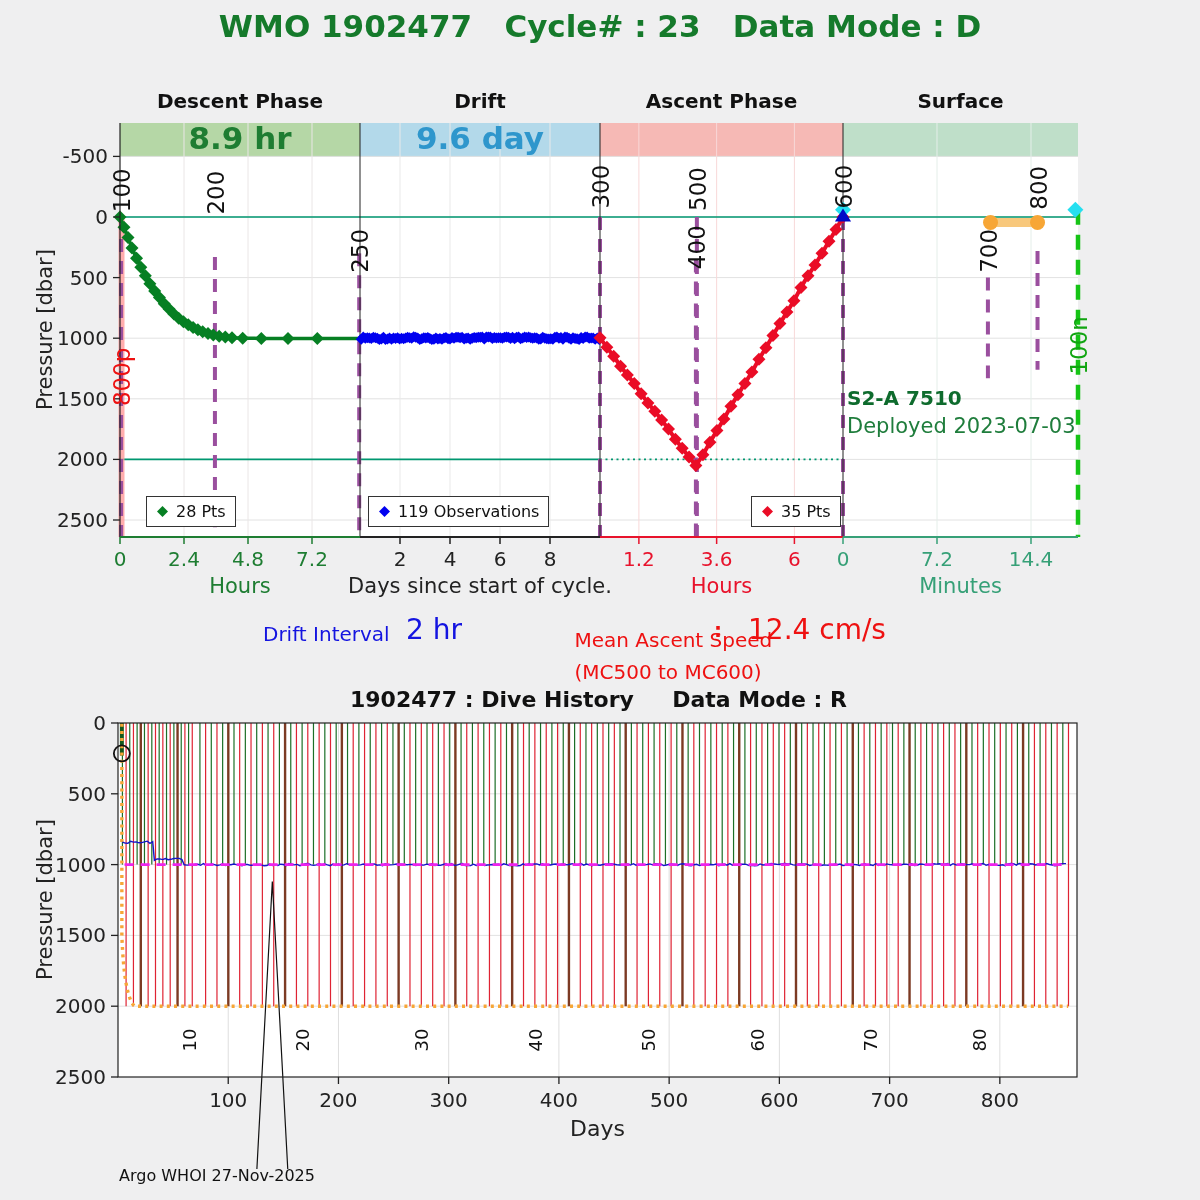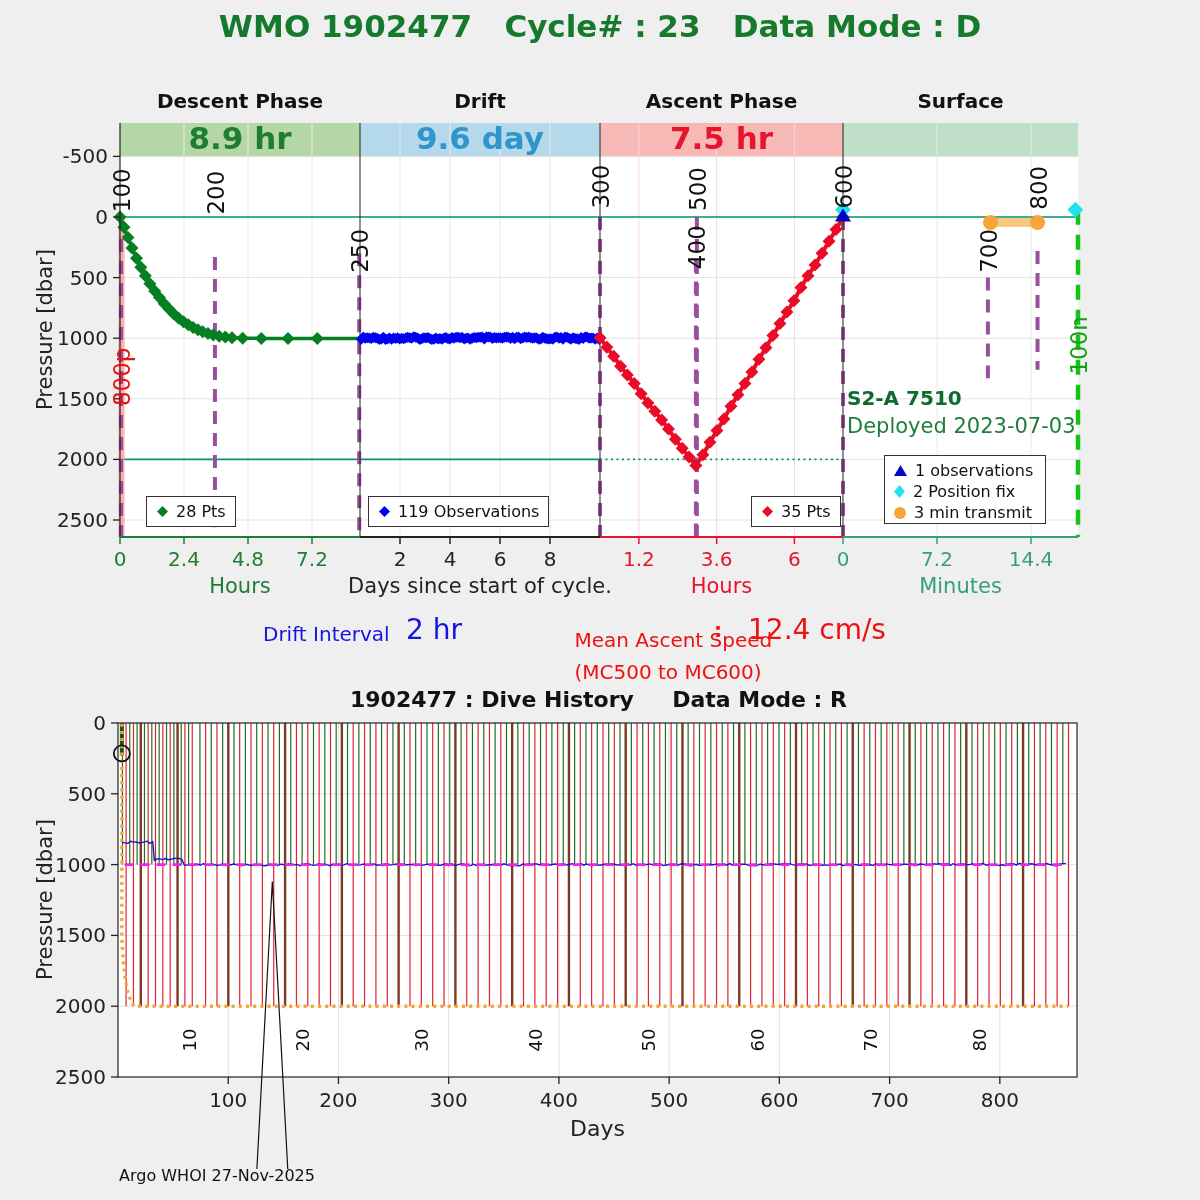--- a/index.html
+++ b/index.html
@@ -561,61 +561,40 @@
     </svg>
 
   <div class="ovl title" style="color: rgb(21, 122, 43);">WMO 1902477   Cycle# : 23   Data Mode : D</div>
 
   <div class="ovl ph-name" style="left: 120px; width: 240px;">Descent Phase</div>
   <div class="ovl ph-name" style="left: 360px; width: 240px;">Drift</div>
   <div class="ovl ph-name" style="left: 600px; width: 243px;">Ascent Phase</div>
   <div class="ovl ph-name" style="left: 843px; width: 235px;">Surface</div>
   <div class="ovl ph-dur" style="left: 120px; width: 240px; color: rgb(30, 125, 50);">8.9 hr</div>
   <div class="ovl ph-dur" style="left: 360px; width: 240px; color: rgb(46, 150, 204);">9.6 day</div>
-  <div class="ovl ph-dur" style="left: 600px; width: 243px; color: rgb(232, 19, 44);">7.5 hr</div>
 
   <div class="legend-box" style="left:146px;top:496px;">
     <svg width="13" height="13">
         <path d="M6.5 1 L12 6.5 L6.5 12 L1 6.5 Z" fill="#067f23"></path>
       </svg>
     <span>28 Pts</span>
   </div>
   <div class="legend-box" style="left:368px;top:496px;">
     <svg width="13" height="13">
         <path d="M6.5 1 L12 6.5 L6.5 12 L1 6.5 Z" fill="#0000f0"></path>
       </svg>
     <span>119 Observations</span>
   </div>
   <div class="legend-box" style="left:751px;top:496px;">
     <svg width="13" height="13">
         <path d="M6.5 1 L12 6.5 L6.5 12 L1 6.5 Z" fill="#ea0c26"></path>
       </svg>
     <span>35 Pts</span>
   </div>
 
-  <div class="legend-main" style="left:884px;top:455px;width:142px;">
-    <div class="row">
-      <svg width="15" height="13">
-          <path d="M7.5 1 L14 12 L1 12 Z" fill="#0008c8"></path>
-        </svg>
-      <span>1 observations</span>
-    </div>
-    <div class="row">
-      <svg width="13" height="15">
-          <path d="M6.5 1 L12 7.5 L6.5 14 L1 7.5 Z" fill="#25dff0"></path>
-        </svg>
-      <span>2 Position fix</span>
-    </div>
-    <div class="row">
-      <svg width="14" height="14">
-          <circle cx="7" cy="7" r="6" fill="#f7a636"></circle>
-        </svg>
-      <span>3 min transmit</span>
-    </div>
-  </div>
 
   <div class="ovl annot-model" style="color: rgb(14, 107, 45);">S2-A 7510</div>
   <div class="ovl annot-deploy" style="color: rgb(31, 125, 60);">Deployed 2023-07-03</div>
   <div class="ovl drift-label">Drift Interval</div>
   <div class="ovl drift-value">2 hr</div>
   <div class="ovl mas" style="left: 549px; top: 616px; width: 170px; color: rgb(238, 17, 17);">
     <span>Mean Ascent Speed</span><br>
     <span>(MC500 to MC600)</span>
   </div>
   <div class="ovl mas-colon" style="color: rgb(238, 17, 17);">:</div>

